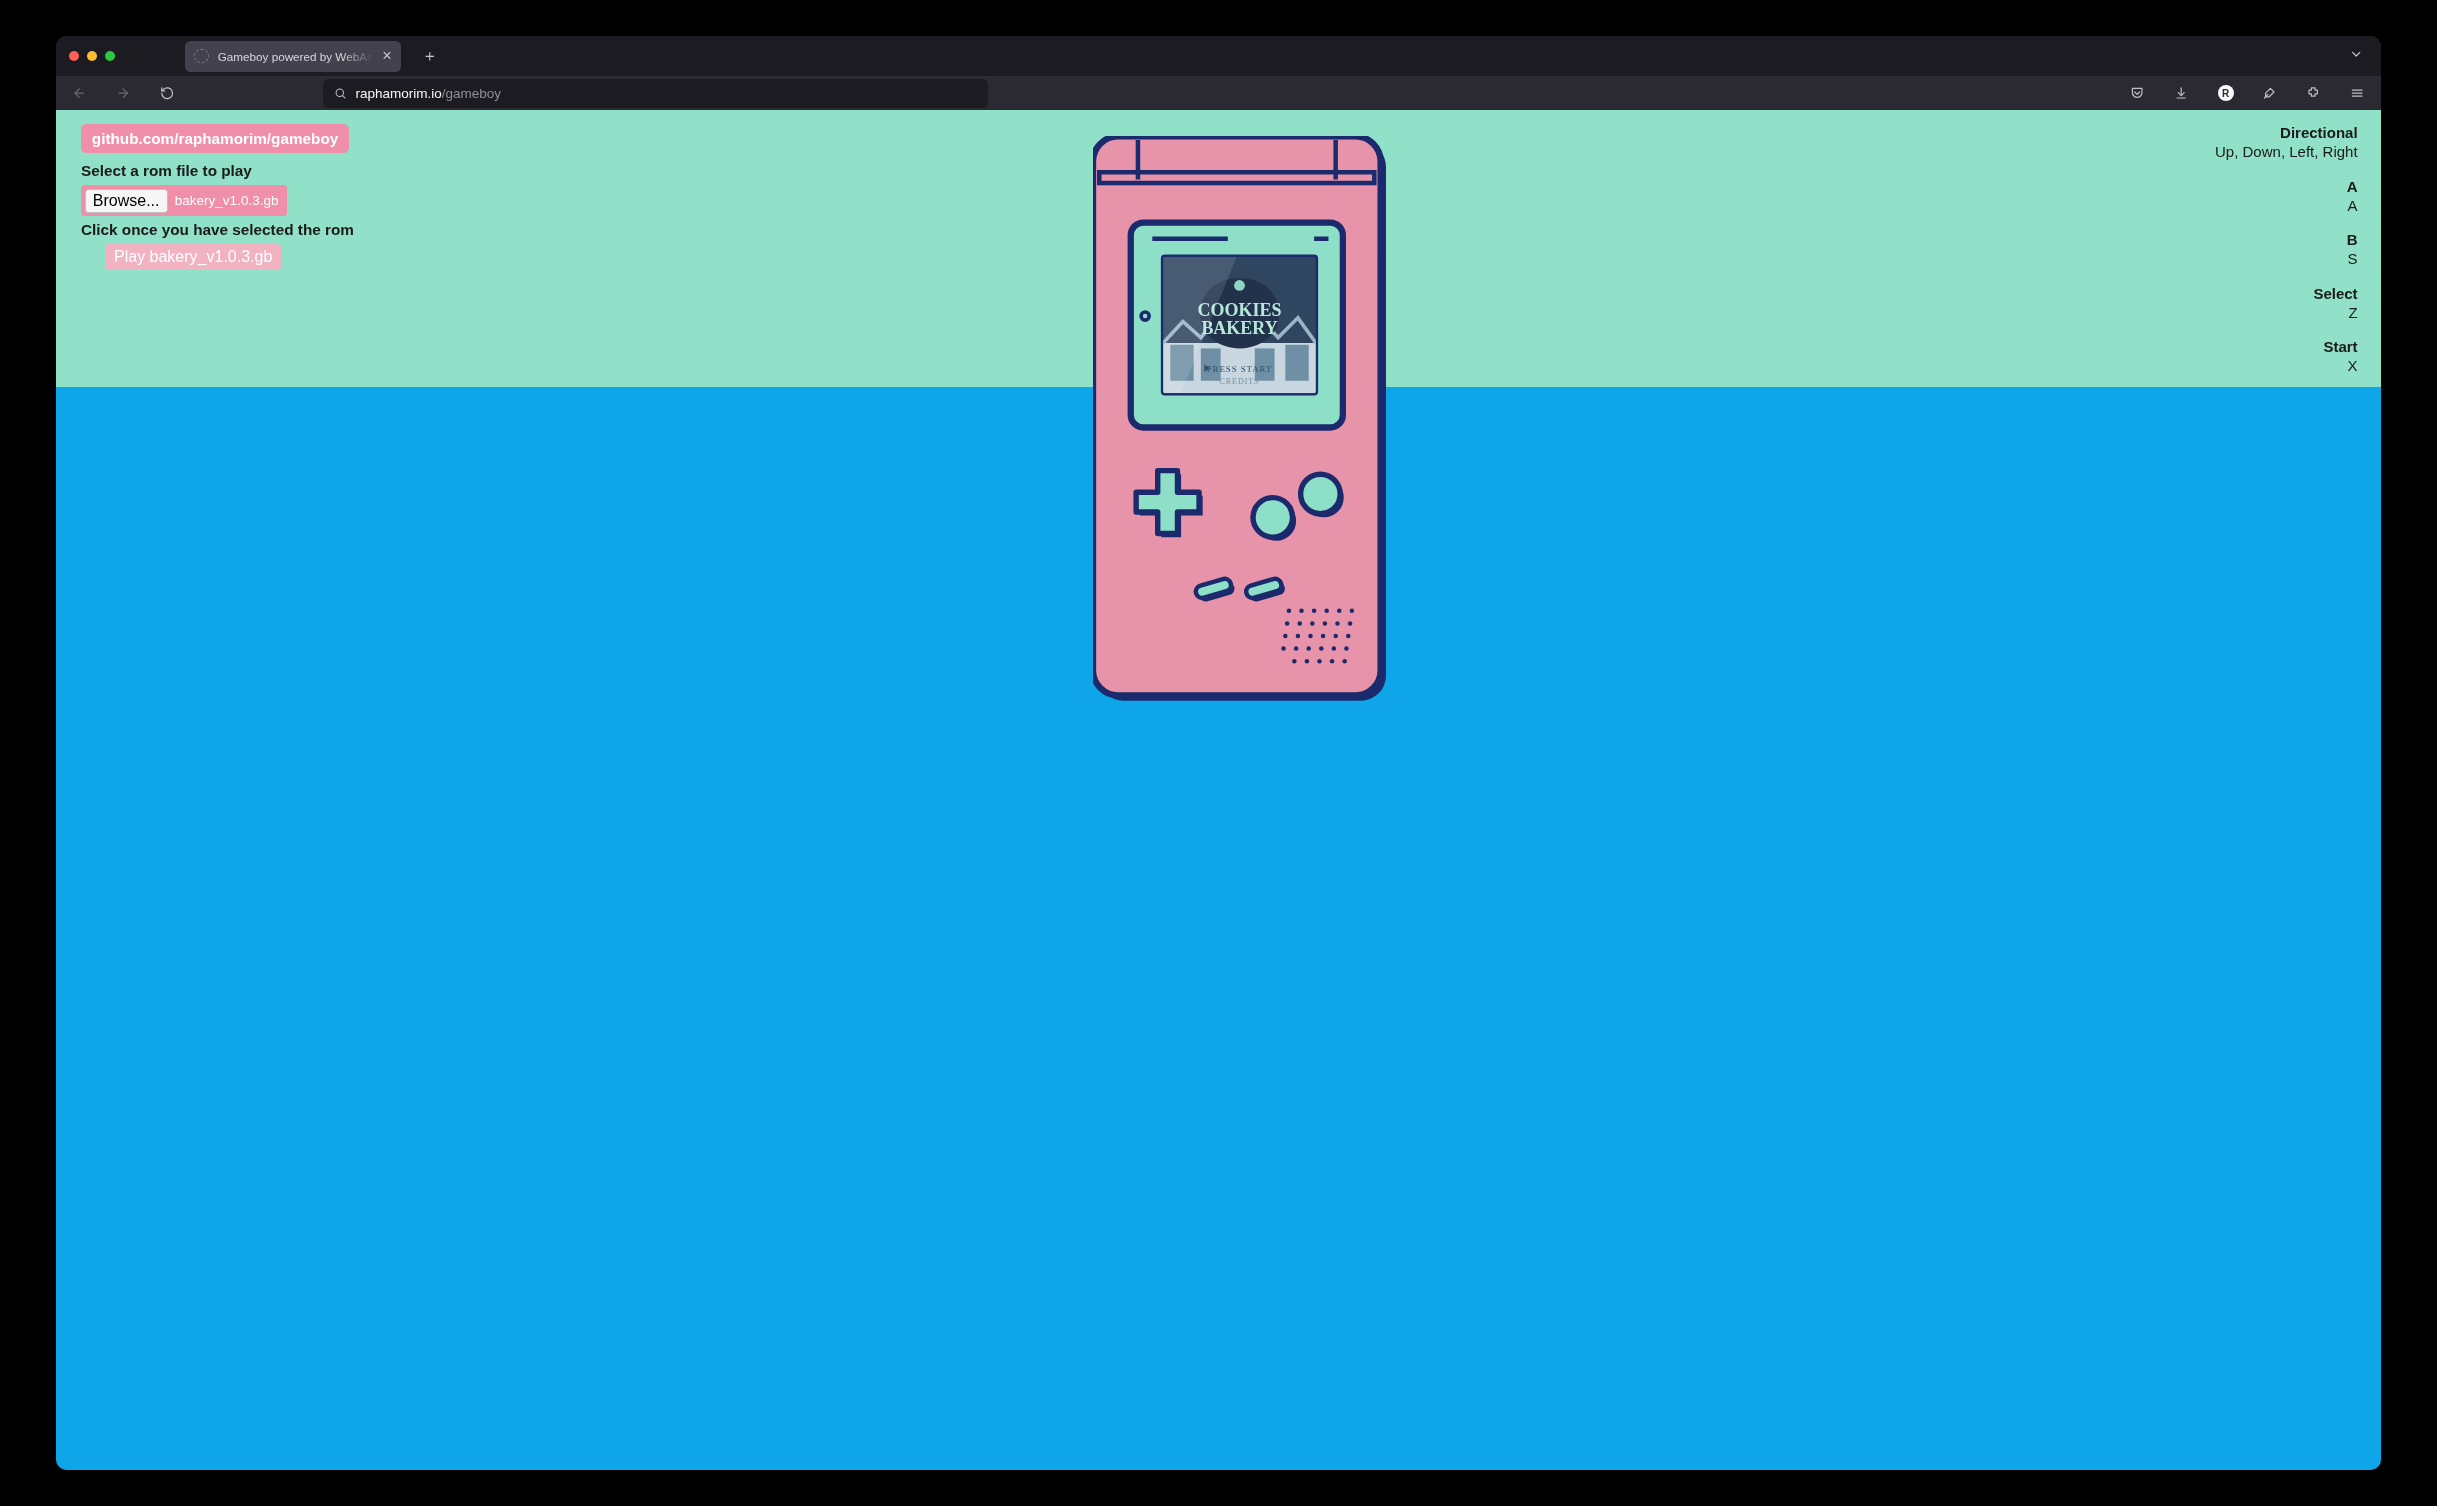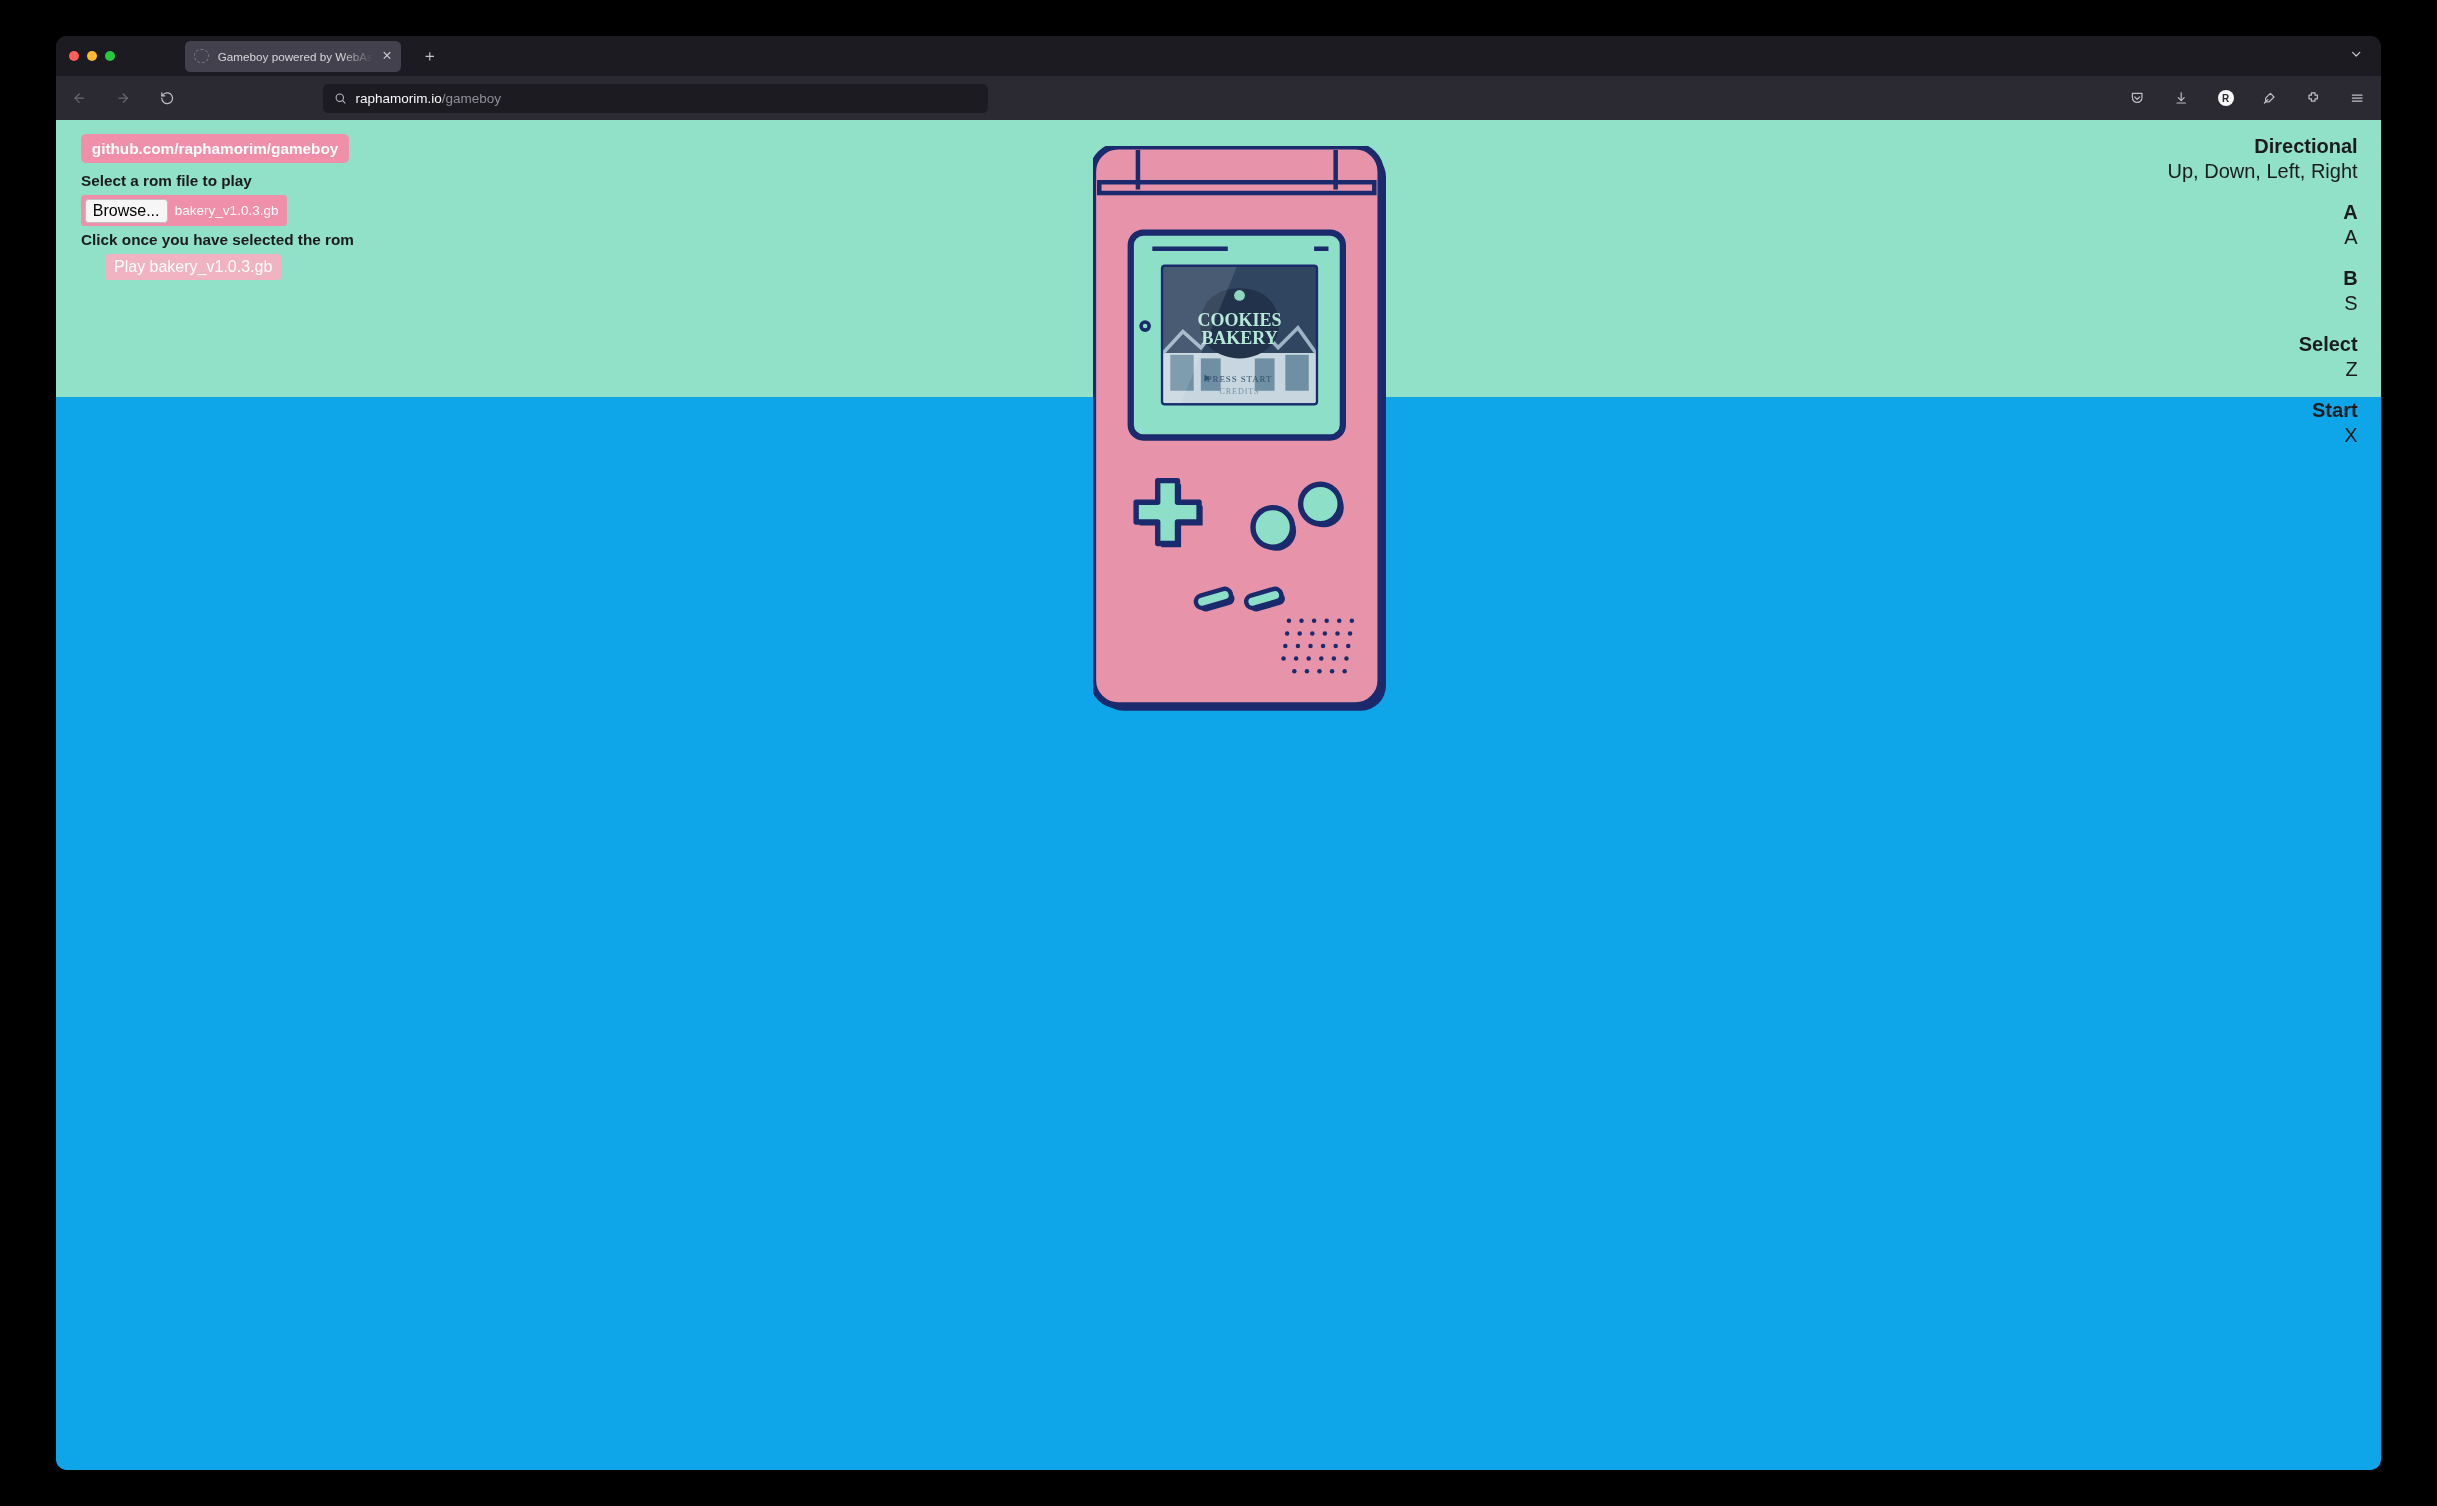--- a/index.html
+++ b/index.html
@@ -76,21 +76,21 @@
       display:flex;align-items:center;justify-content:center;
       color:#c7c7cd;font-size:16px;
     }
     .tabbar .spacer{flex:1;}
     .overflow {
       color:#c7c7cd;padding:5.4px;font-size:12.6px;
     }
 
     .toolbar {
       display:flex; align-items:center;
-      height: 44px; padding: 0 9px; gap: 15px;
+      height: 34px; padding: 0 9px; gap: 15px;
       background:#2b2a33;
     }
     .tbtn {
       width:29px;height:29px;border-radius:5.4px;
       display:flex;align-items:center;justify-content:center;
       color:#bfbfc7;
     }
     .tbtn svg{width:14.4px;height:14.4px;stroke:currentColor;fill:none;stroke-width:2;stroke-linecap:round;stroke-linejoin:round;}
     .tbtn.disabled{color:#6a6a72;}
     .urlbar {
@@ -150,21 +150,21 @@
     .file-name{color:#fff;font-size:13.5px;}
 
     .sec2{position:absolute;left:25px;top:111px;}
     .play-btn{
       background:#f1b3c2;color:#fff;border:none;border-radius:3.6px;
       padding:3.6px 9px;font-size:16px;margin-left:24px;
     }
 
     .controls{
       position:absolute;right:23.4px;top:14.4px;text-align:right;
-      font-size:20px;color:#1b1b1b;line-height:1.25;
+      font-size:15px;color:#1b1b1b;line-height:1.25;
     }
     .controls .hdr{font-weight:800;display:block;}
     .controls .row{margin-bottom:16px;}
 
     
     .gb-wrap{
       position:absolute;left:50%;top:26px;transform:translateX(-50%);padding-left:41px;
     }
 
     

